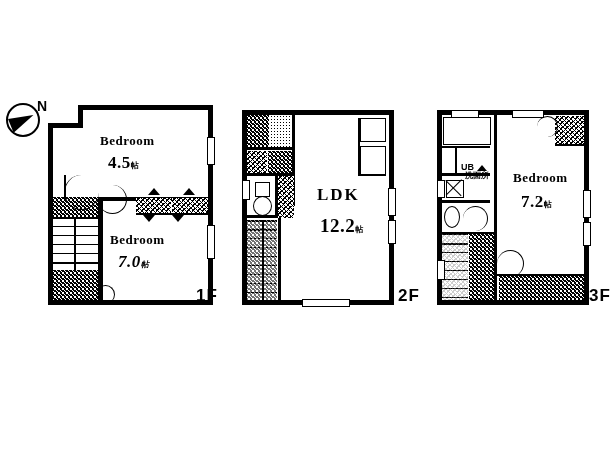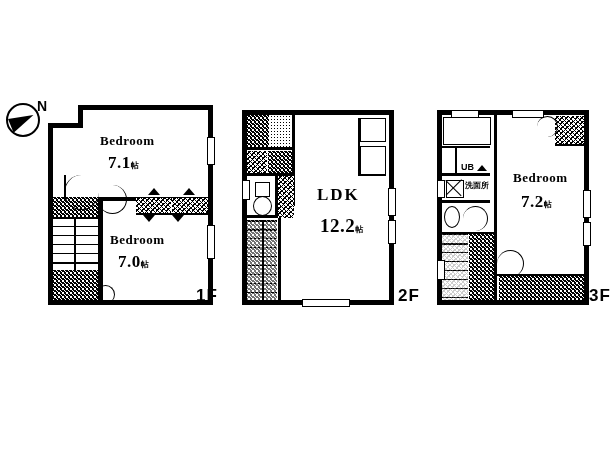--- a/index.html
+++ b/index.html
@@ -118,25 +118,25 @@
   <div class="swing swing-br" style="left:50px;top:80px;width:28px;height:28px;"></div>
 
   <div class="swing swing-tr" style="left:48px;top:180px;width:18px;height:18px;"></div>
 
   <div class="thinline" style="left:160px;top:32px;width:6px;height:26px;border:1px solid #fff;"></div>
   <div class="fixture" style="left:159px;top:32px;width:6px;height:26px;"></div>
   <div class="fixture" style="left:159px;top:120px;width:6px;height:32px;"></div>
 
   <div class="lbl rname" style="left:52px;top:28px;">Bedroom</div>
   <div class="lbl rarea" style="left:60px;top:48px;">
-    <span>7.1</span><span class="jou">帖</span>
+    <span>4.5</span><span class="jou">帖</span>
   </div>
 
   <div class="lbl rname" style="left:62px;top:127px;">Bedroom</div>
-  <div class="lbl rarea" style="left:70px;top:147px;">
+  <div class="lbl rarea" style="left:70px;top:147px;font-style:italic;">
     <span>7.0</span><span class="jou">帖</span>
   </div>
 </div>
 
 <div class="flbl" style="left:196px;top:286px;">1F</div>
 
 <div class="plan" id="f2" style="left:242px;top:110px;width:152px;height:195px;">
 
   <div class="wall" style="left:0;top:0;width:152px;height:5px;"></div>
   <div class="wall" style="left:0;top:0;width:5px;height:195px;"></div>
@@ -207,21 +207,21 @@
   <div class="room" style="left:5px;top:38px;width:48px;height:25px;"></div>
   <div class="thinline" style="left:18px;top:38px;width:2px;height:25px;"></div>
   <div class="tiny" style="left:24px;top:52px;font-size:9px;">UB</div>
   <div class="tri" style="left:40px;top:55px;border-left-width:5px;border-right-width:5px;border-bottom-width:6px;"></div>
   <div class="wall" style="left:5px;top:63px;width:48px;height:3px;"></div>
 
   <div class="room" style="left:5px;top:66px;width:48px;height:24px;"></div>
   <div class="fixture" style="left:9px;top:70px;width:16px;height:16px;"></div>
   <div class="thinline" style="left:9px;top:70px;width:22px;height:1.4px;transform:rotate(45deg);transform-origin:0 0;"></div>
   <div class="thinline" style="left:25px;top:70px;width:22px;height:1.4px;transform:rotate(135deg);transform-origin:0 0;"></div>
-  <div class="tiny" style="left:28px;top:70px;font-size:8px;">洗面所</div>
+  <div class="tiny" style="left:28px;top:60px;font-size:8px;">洗面所</div>
   <div class="wall" style="left:5px;top:90px;width:48px;height:3px;"></div>
 
   <div class="oval" style="left:7px;top:96px;width:14px;height:20px;"></div>
   <div class="swing swing-tr" style="left:26px;top:96px;width:24px;height:24px;"></div>
 
   <div class="hatch" style="left:5px;top:124px;width:26px;height:66px;"></div>
   <div class="stair" style="left:5px;top:124px;width:26px;height:66px;opacity:.8;"></div>
   <div class="hatch2" style="left:32px;top:124px;width:25px;height:66px;"></div>
   <div class="wall" style="left:5px;top:122px;width:52px;height:2px;"></div>
 

